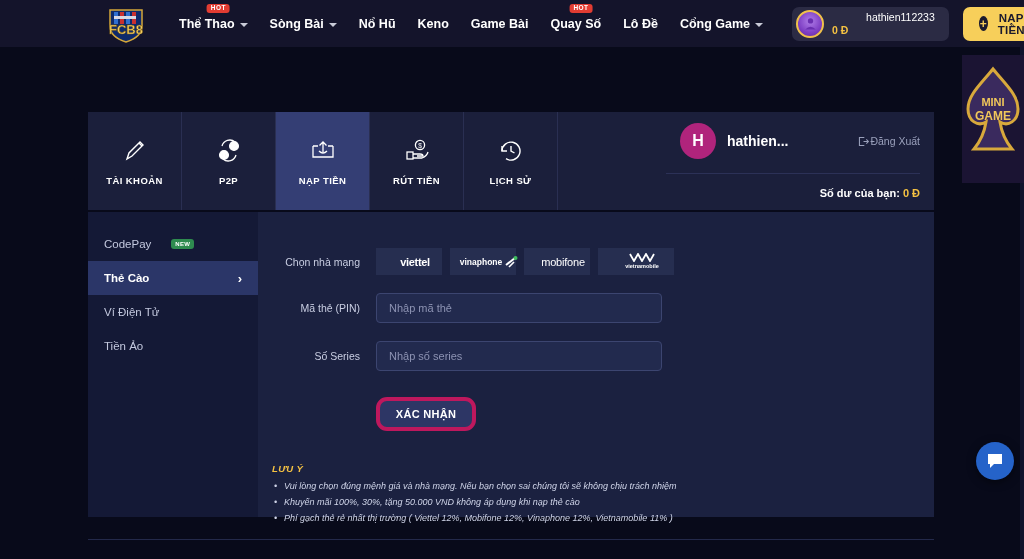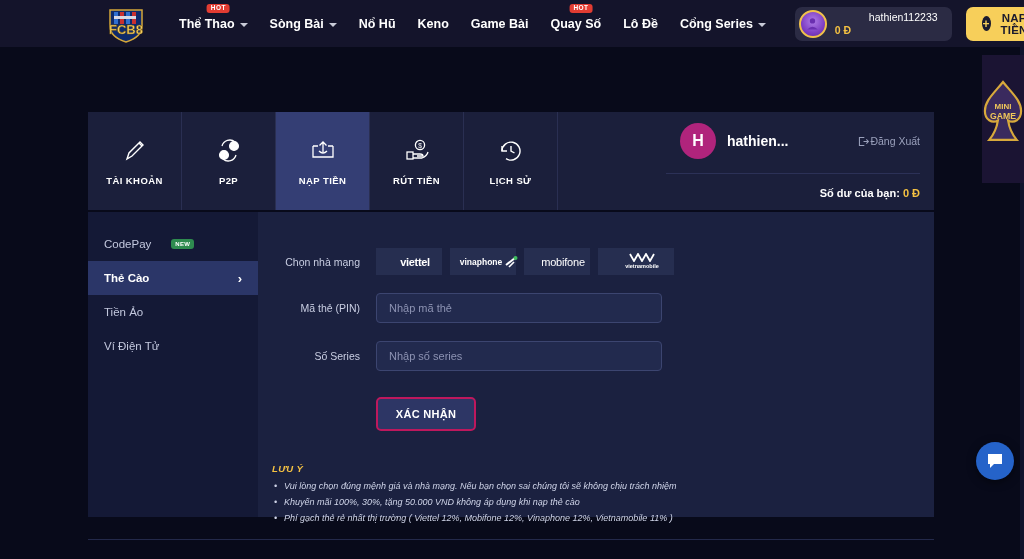--- a/index.html
+++ b/index.html
@@ -243,22 +243,22 @@
     padding: 0 12px;
     font-family: "Liberation Sans", sans-serif;
     outline: none;
   }
   .finput::placeholder { color: #8d93b3; }
 
   .submitrow { padding-left: 118px; margin-top: 26px; }
   .submitbtn {
     width: 100px; height: 34px;
     background: #2d3665;
-    border: 2px solid #be185d;
-    border-radius: 5px;
+    border: 4px solid #be185d;
+    border-radius: 11px;
     color: #ffffff;
     font-size: 11px; font-weight: bold;
     letter-spacing: .3px;
     cursor: pointer;
     font-family: "Liberation Sans", sans-serif;
   }
 
   .notes { padding: 32px 0 0 14px; }
   .notes-title {
     color: #f5c242; font-size: 9.5px; font-weight: bold;
@@ -276,21 +276,21 @@
 
   
   .footdiv {
     position: absolute; left: 88px; top: 492px;
     width: 846px; height: 1px; background: #23294a;
   }
 
   
   .minigame {
     position: absolute; right: 0; top: 55px;
-    width: 42px; height: 128px;
+    width: 62px; height: 128px;
     background: #1b1433;
     display: flex; align-items: flex-start; justify-content: center;
     padding-top: 6px;
   }
   .chatbtn {
     position: absolute; right: 10px; bottom: 79px;
     width: 38px; height: 38px; border-radius: 50%;
     background: #2563c9;
     display: flex; align-items: center; justify-content: center;
     cursor: pointer;
@@ -337,21 +337,21 @@
       <span>Game Bài</span>
     </div>
     <div class="navitem">
       <span class="hotbadge">HOT</span>
       <span>Quay Số</span>
     </div>
     <div class="navitem">
       <span>Lô Đề</span>
     </div>
     <div class="navitem">
-      <span>Cổng Series</span>
+      <span>Cổng Game</span>
       <i class="caret"></i>
     </div>
   </div>
 
   <div class="userbox">
     <div class="avatar-sm">
       <svg width="15" height="15" viewBox="0 0 20 20">
         <circle cx="10" cy="6.5" r="3.6" fill="#6a2fb0"></circle>
         <path d="M3 18 Q10 10.5 17 18 Z" fill="#6a2fb0"></path>
       </svg>
@@ -458,24 +458,24 @@
     <div class="sidebar">
       <div class="sideitem">
         <span>CodePay</span>
         <span class="newbadge">NEW</span>
       </div>
       <div class="sideitem active">
         <span>Thẻ Cào</span>
         <span class="chev">›</span>
       </div>
       <div class="sideitem">
+        <span>Ví Điện Tử</span>
+      </div>
+      <div class="sideitem">
         <span>Tiền Ảo</span>
-      </div>
-      <div class="sideitem">
-        <span>Ví Điện Tử</span>
       </div>
     </div>
 
     <div class="content">
 
       <div class="formrow">
         <div class="flabel">Chọn nhà mạng</div>
         <div class="carriers">
           <div class="carrier">
             <span class="c-viettel">viettel</span>

